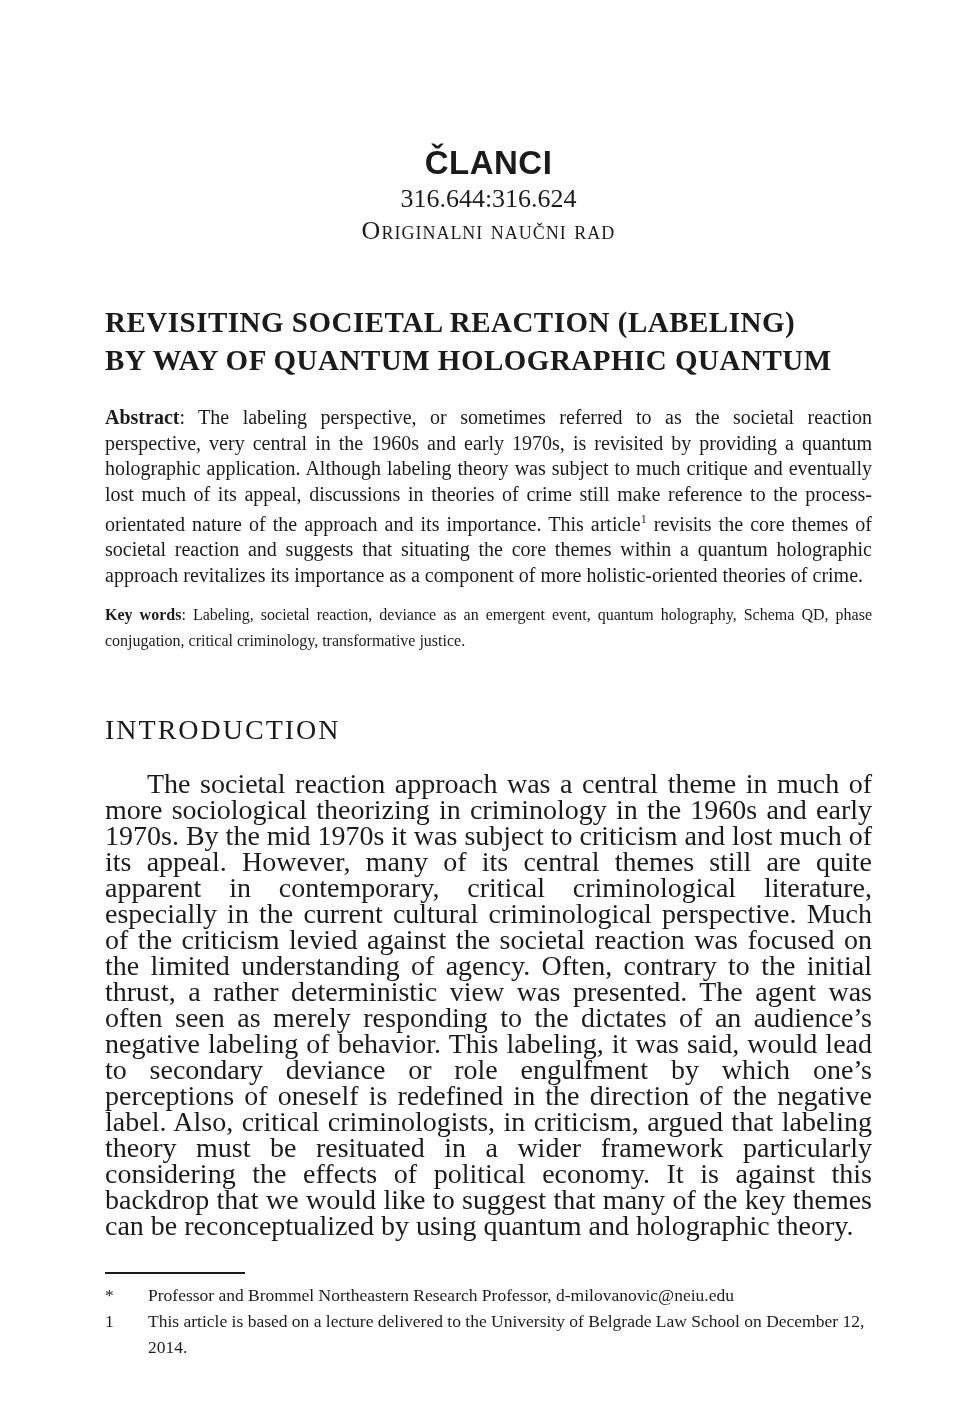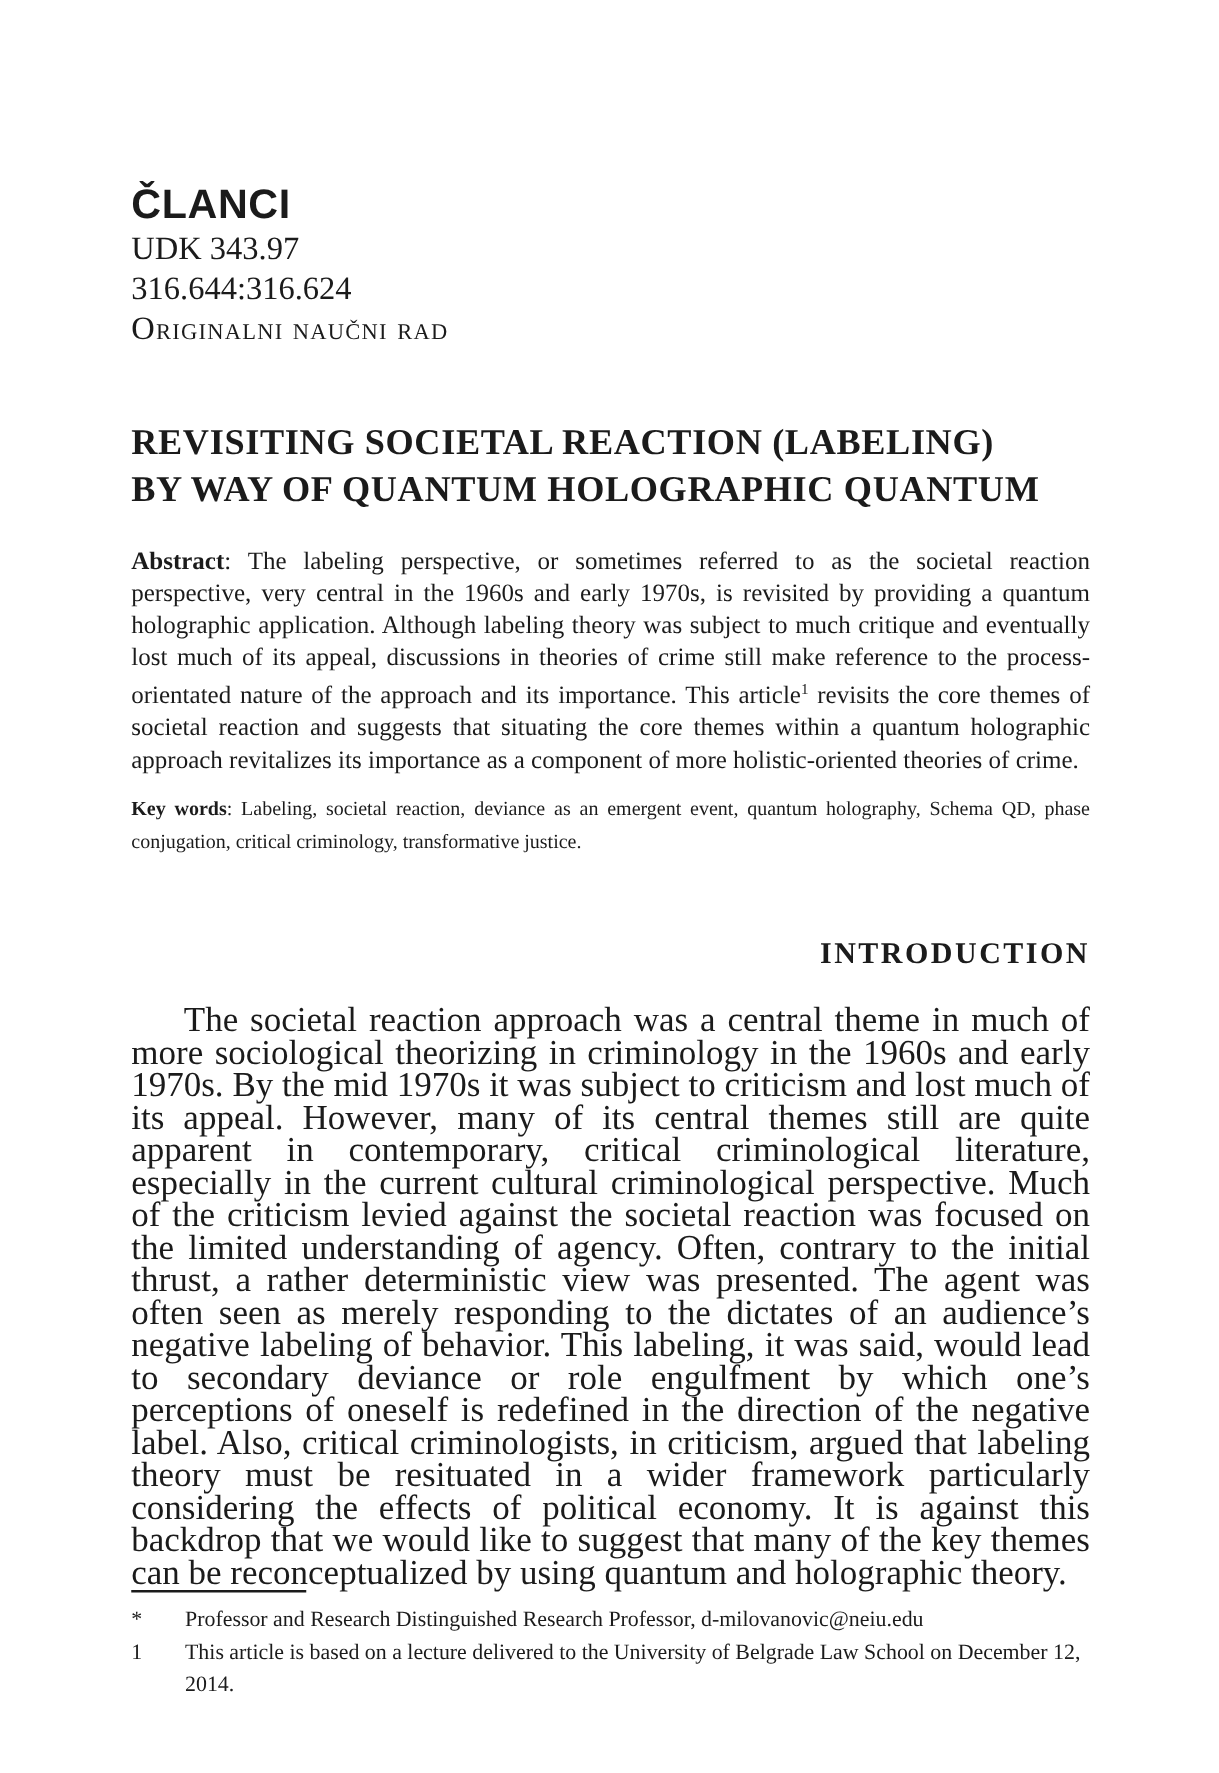--- a/index.html
+++ b/index.html
@@ -13,21 +13,21 @@
     height: 1418px;
     background: #ffffff;
     color: #1b1b1b;
     font-family: "Liberation Serif", serif;
     overflow: hidden;
     box-sizing: border-box;
     padding: 143px 103px 0 105px;
   }
   
   .meta-block {
-    text-align: left;
+    text-align: center;
     line-height: 32px;
     font-size: 26px;
   }
   .section-label {
     font-family: "Liberation Sans", sans-serif;
     font-weight: 700;
     font-size: 33px;
     line-height: 40px;
     letter-spacing: 0.5px;
   }
@@ -70,23 +70,23 @@
   .keywords {
     margin: 14px 0 0 0;
     font-size: 16px;
     line-height: 25.5px;
     text-align: justify;
   }
   .bold { font-weight: 700; }
   
   .section-heading {
     margin: 62px 0 0 0;
-    text-align: right;
-    font-size: 24px;
-    font-weight: 700;
+    text-align: left;
+    font-size: 28px;
+    font-weight: 400;
     line-height: 30px;
     letter-spacing: 2px;
   }
   .body-paragraph {
     margin: 26px 0 0 0;
     font-size: 28px;
     line-height: 26px;
     text-align: justify;
     text-indent: 42px;
   }
@@ -115,21 +115,20 @@
     flex: 1;
   }
 </style>
 </head>
 <body>
 
 <div class="page">
 
   <div class="meta-block">
     <div class="section-label">ČLANCI</div>
-    <div>UDK 343.97</div>
     <div>316.644:316.624</div>
     <div class="article-type">Originalni naučni rad</div>
   </div>
 
   <div class="author-block">
   </div>
 
   <h1 class="article-title">
     <span>REVISITING SOCIETAL REACTION (LABELING)</span><br>
     <span>BY WAY OF QUANTUM HOLOGRAPHIC QUANTUM</span>
@@ -140,21 +139,21 @@
   <p class="keywords"><span class="bold">Key words</span><span>: Labeling, societal reaction, deviance as an emergent event, quantum holography, Schema QD, phase conjugation, critical criminology, transformative justice.</span></p>
 
   <h2 class="section-heading">INTRODUCTION</h2>
 
   <p class="body-paragraph">The societal reaction approach was a central theme in much of more sociological theorizing in criminology in the 1960s and early 1970s. By the mid 1970s it was subject to criticism and lost much of its appeal. However, many of its central themes still are quite apparent in contemporary, critical criminological literature, especially in the current cultural criminological perspective. Much of the criticism levied against the societal reaction was focused on the limited understanding of agency. Often, contrary to the initial thrust, a rather deterministic view was presented. The agent was often seen as merely responding to the dictates of an audience’s negative labeling of behavior. This labeling, it was said, would lead to secondary deviance or role engulfment by which one’s perceptions of oneself is redefined in the direction of the negative label. Also, critical criminologists, in criticism, argued that labeling theory must be resituated in a wider framework particularly considering the effects of political economy. It is against this backdrop that we would like to suggest that many of the key themes can be reconceptualized by using quantum and holographic theory.</p>
 
   <div class="footnote-area">
     <hr class="footnote-rule">
     <div class="footnote">
       <span class="footnote-marker">*</span>
-      <span class="footnote-text">Professor and Research Distinguished Research Professor, d-milovanovic@neiu.edu</span>
+      <span class="footnote-text">Professor and Brommel Northeastern Research Professor, d-milovanovic@neiu.edu</span>
     </div>
     <div class="footnote">
       <span class="footnote-marker">1</span>
       <span class="footnote-text">This article is based on a lecture delivered to the University of Belgrade Law School on December 12, 2014.</span>
     </div>
   </div>
 
 </div>
 
 </body></html>

